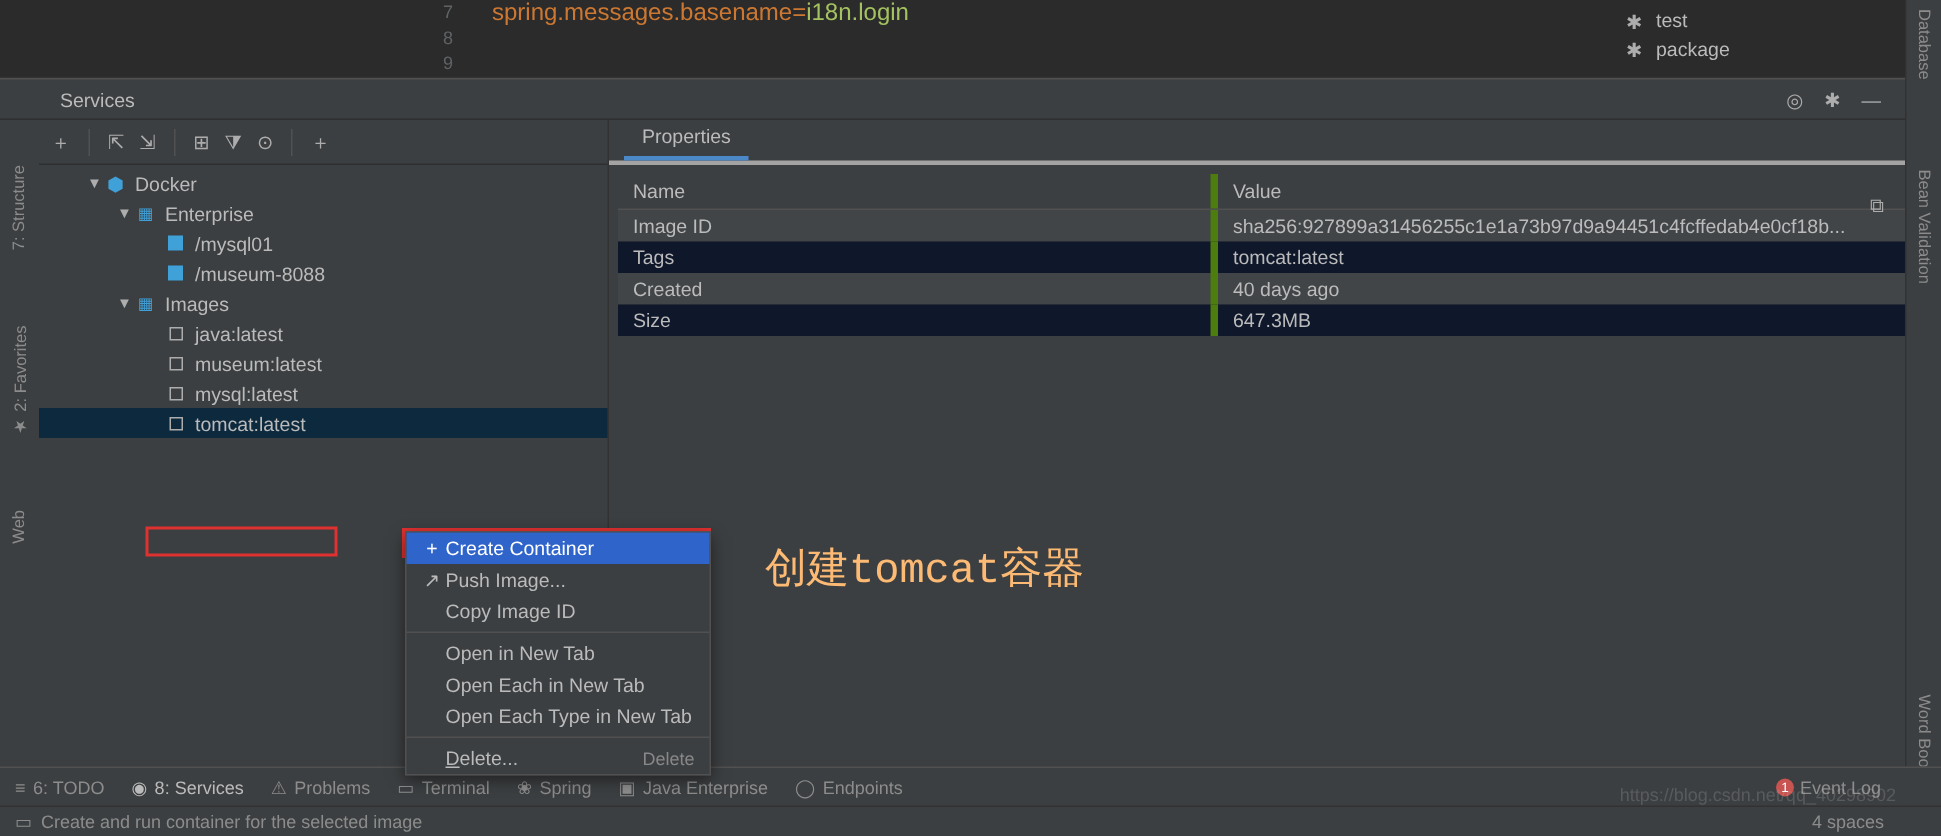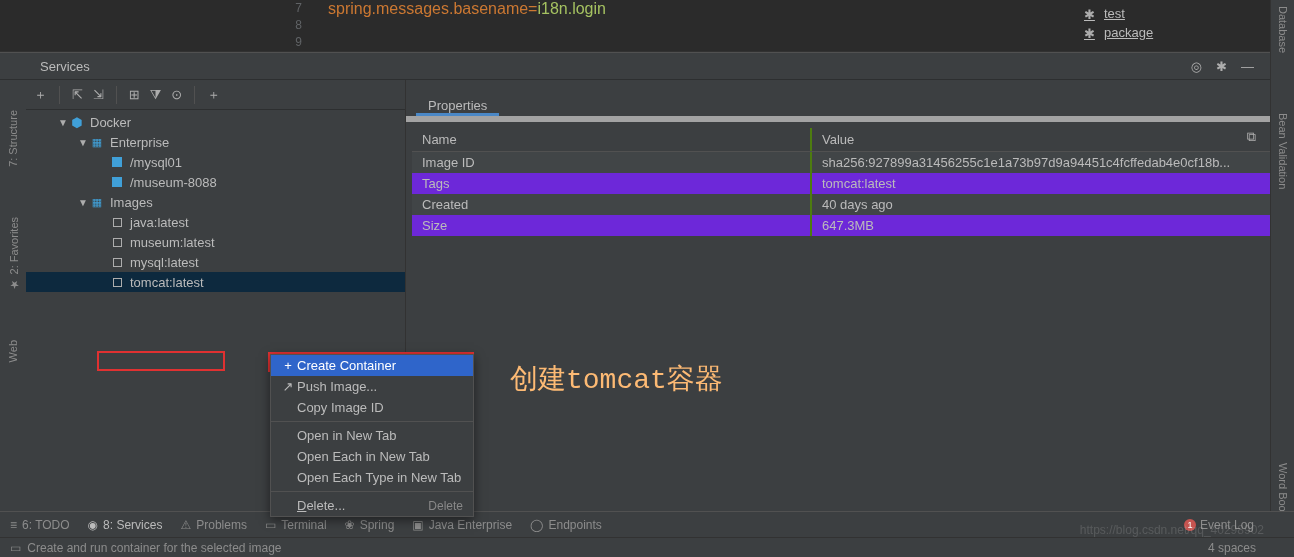--- a/index.html
+++ b/index.html
@@ -6,21 +6,21 @@
 body { background: #3c3f41; color: #bbbbbb; font-size: 13px; width: 1294px; height: 557px; overflow: hidden; position: relative; }
 
 .editor-area { height: 52px; background: #2b2b2b; padding-left: 280px; position: relative; border-bottom: 1px solid #323232; }
 .gutter { position: absolute; left: 280px; top: 0; width: 30px; text-align: right; color: #606366; padding-right: 8px; font-family: Consolas, monospace; font-size: 12px; line-height: 17px; }
 .code { position: absolute; left: 328px; top: 0; font-family: Consolas, monospace; font-size: 16px; line-height: 17px; }
 .code .prop { color: #cc7832; }
 .code .eq { color: #cc7832; }
 .code .val { color: #a5c261; }
 
 .run-panel { position: absolute; right: 30px; top: 4px; width: 180px; }
-.run-item { display: flex; align-items: center; gap: 6px; padding: 2px 0; color: #bbbbbb; font-size: 13px; text-decoration: underline; }
+.run-item { display: flex; align-items: center; gap: 6px; padding: 2px 0; color: #bbbbbb; font-size: 13px; }
 .gear-icon { width: 14px; height: 14px; }
 .gear-icon::before { content: "✱"; color: #adadad; }
 
 .right-rail { position: absolute; right: 0; top: 0; width: 24px; height: 100%; background: #3c3f41; border-left: 1px solid #323232; display: flex; flex-direction: column; align-items: center; padding-top: 6px; gap: 60px; }
 .right-rail .vlabel { writing-mode: vertical-rl; font-size: 11px; color: #8c8c8c; cursor: pointer; }
 
 .services-header { height: 28px; background: #3c3f41; border-top: 1px solid #515151; border-bottom: 1px solid #2d2f30; display: flex; align-items: center; padding: 0 10px 0 40px; gap: 19px; }
 .services-header .title { flex: 1; font-size: 13px; color: #bbbbbb; }
 .services-header .hicons { display: flex; gap: 14px; color: #adadad; padding-right: 30px; }
 
@@ -42,28 +42,28 @@
 .cubes-i { color: #40a0d8; font-size: 11px; }
 .ind32 { padding-left: 32px; }
 .ind52 { padding-left: 52px; }
 .ind84 { padding-left: 84px; }
 
 .highlight-red { position: absolute; border: 2px solid #e03131; pointer-events: none; }
 .red1 { left: 97px; top: 351px; width: 128px; height: 20px; }
 .red2 { left: 268px; top: 352px; width: 206px; height: 20px; }
 
 .right-panel { flex: 1; background: #3c3f41; display: flex; flex-direction: column; }
-.props-tabs { height: 30px; border-bottom: 6px solid #a3a3a3; display: flex; padding-left: 10px; margin-top: 12px; }
+.props-tabs { height: 30px; border-bottom: 3px solid #a3a3a3; display: flex; align-items: flex-end; padding-left: 10px; }
 .props-tab { padding: 6px 12px; border-bottom: 3px solid #4a88c7; color: #bbbbbb; }
 .props-table { margin: 6px 6px 0 6px; }
 .props-header { display: flex; background: #3c3f41; border-bottom: 1px solid #515151; }
 .props-header div { padding: 4px 10px; font-size: 13px; color: #bbbbbb; }
-.props-col1 { width: 400px; border-right: 2px solid #4d7c0f; }
+.props-col1 { width: 400px; border-right: 5px solid #4d7c0f; }
 .props-col2 { flex: 1; }
-.props-row { display: flex; background: #6d28d9; }
+.props-row { display: flex; background: #0f172a; }
 .props-row:nth-child(even) { background: #414547; }
 .props-row div { padding: 3px 10px; font-size: 13px; color: #bbbbbb; }
 .copy-btn { position: absolute; right: 38px; top: 129px; color: #adadad; cursor: pointer; }
 
 .context-menu { position: absolute; left: 270px; top: 354px; width: 204px; background: #3c3f41; border: 1px solid #515151; box-shadow: 0 3px 10px rgba(0,0,0,0.5); font-size: 13px; z-index: 100; }
 .context-menu .mitem { display: flex; align-items: center; padding: 3px 10px 3px 8px; height: 21px; cursor: pointer; }
 .context-menu .mitem.sel { background: #2f65ca; color: #fff; }
 .context-menu .mi-icon { width: 18px; display: inline-flex; justify-content: center; align-items: center; }
 .context-menu .mi-text { flex: 1; }
 .context-menu .mi-sc { color: #888; font-size: 12px; }

